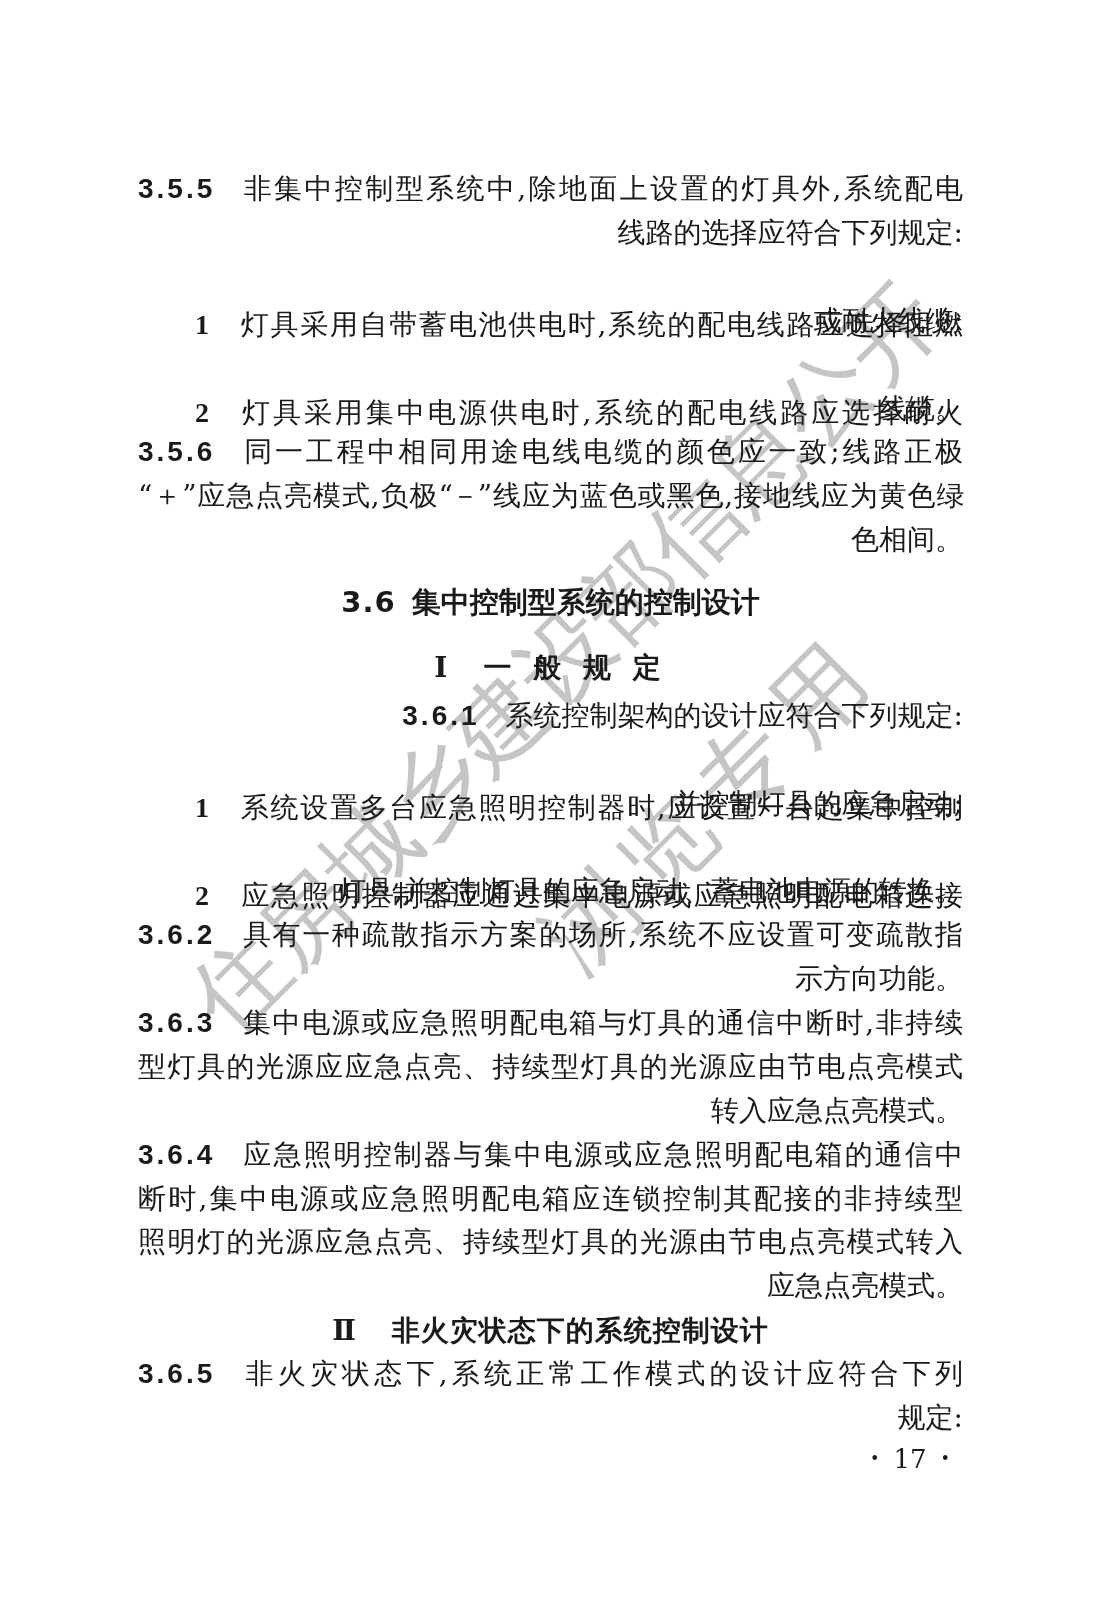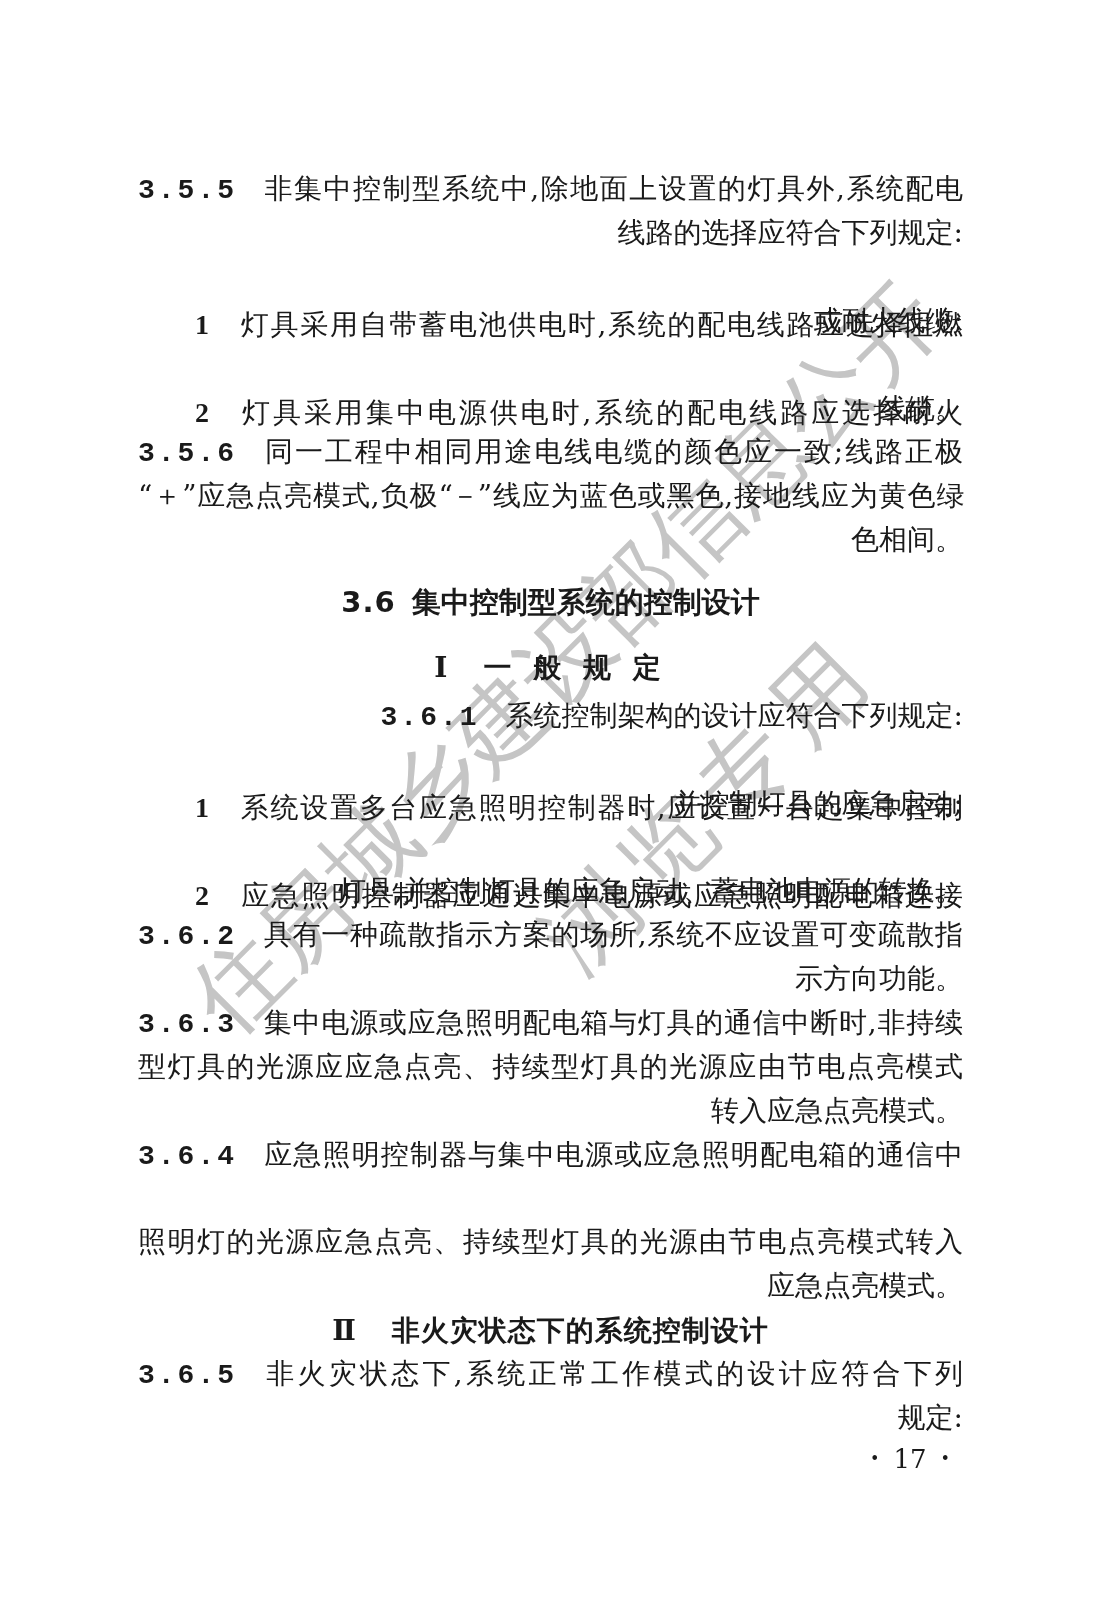--- a/index.html
+++ b/index.html
@@ -36,21 +36,21 @@
     height:44px; line-height:38px;
     font-size:28px;
     white-space:nowrap;
     text-align:right;
   }
   .j{ text-align:justify; text-align-last:justify; text-justify:inter-character; }
   .secnum{
     font-weight:bold;
     letter-spacing:3px;
     margin-right:26px;
-    font-family:Liberation Mono, monospace;
+    font-family:Liberation Sans, sans-serif;
   }
   .itemnum{
     font-weight:bold;
     margin-right:30px;
     font-family:"Liberation Serif","DejaVu Serif",serif;
   }
   .indent{ padding-left:57px;margin-top:48px; }
   .tt{ letter-spacing:-1.5px; }
   
   .h36{
@@ -118,20 +118,21 @@
     <div class="ln j indent" style="top:741px"><b class="itemnum">1</b><span>系统设置多台应急照明控制器时,应设置一台起集中控制</span></div>
     <div class="ln" style="top:785px"><span>并控制灯具的应急启动;</span></div>
     <div class="ln j indent" style="top:829px"><b class="itemnum">2</b><span>应急照明控制器应通过集中电源或应急照明配电箱连接</span></div>
     <div class="ln" style="top:872px"><span>灯具,并控制灯具的应急启动、蓄电池电源的转换。</span></div>
     <div class="ln j" style="top:916px"><b class="secnum">3.6.2</b><span>具有一种疏散指示方案的场所,系统不应设置可变疏散指</span></div>
     <div class="ln" style="top:960px"><span>示方向功能。</span></div>
     <div class="ln j" style="top:1004px"><b class="secnum">3.6.3</b><span>集中电源或应急照明配电箱与灯具的通信中断时,非持续</span></div>
     <div class="ln j" style="top:1048px"><span>型灯具的光源应应急点亮、持续型灯具的光源应由节电点亮模式</span></div>
     <div class="ln" style="top:1092px"><span>转入应急点亮模式。</span></div>
     <div class="ln j" style="top:1136px"><b class="secnum">3.6.4</b><span>应急照明控制器与集中电源或应急照明配电箱的通信中</span></div>
+    <div class="ln j" style="top:1180px"><span>断时,集中电源或应急照明配电箱应连锁控制其配接的非持续型</span></div>
     <div class="ln j" style="top:1223px"><span>照明灯的光源应急点亮、持续型灯具的光源由节电点亮模式转入</span></div>
     <div class="ln" style="top:1267px"><span>应急点亮模式。</span></div>
 
     <div class="subh subh2"><span class="roman">Ⅱ</span><span class="slabel">非火灾状态下的系统控制设计</span></div>
 
     <div class="ln j" style="top:1355px"><b class="secnum">3.6.5</b><span>非火灾状态下,系统正常工作模式的设计应符合下列</span></div>
     <div class="ln" style="top:1399px"><span>规定:</span></div>
 
   </div>
 

